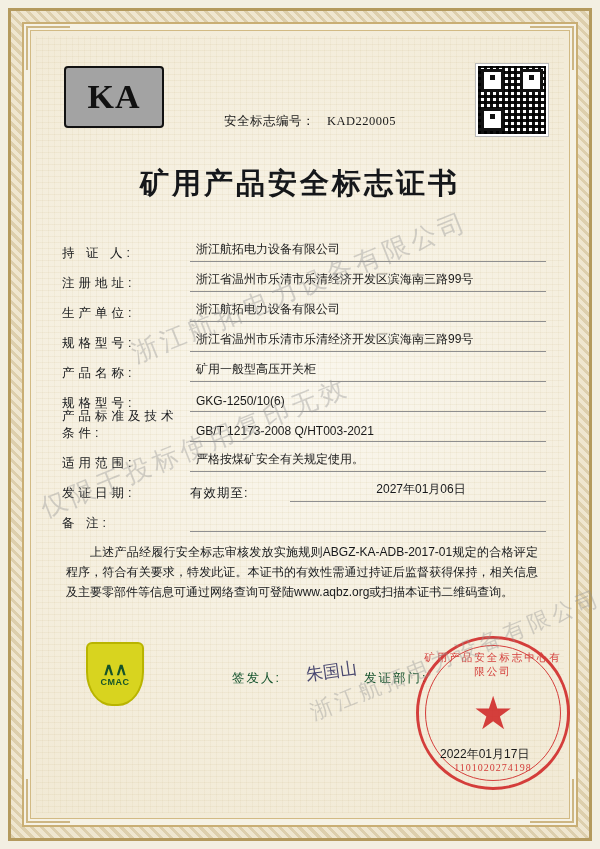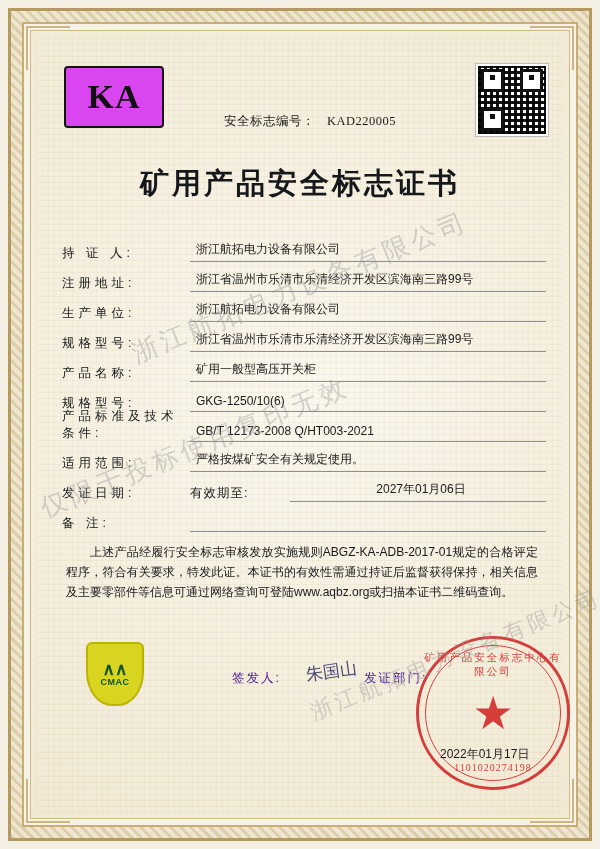--- a/index.html
+++ b/index.html
@@ -71,21 +71,21 @@
   .content {
     position: absolute;
     left: 44px; top: 44px; right: 44px; bottom: 44px;
   }
   .logo {
     position: absolute;
     left: 20px;
     top: 22px;
     width: 96px;
     height: 58px;
-    background: #d946ef;
+    background: #a3a3a3;
     border: 2px solid #111;
     border-radius: 4px;
     display: flex;
     align-items: center;
     justify-content: center;
   }
   .logo-text {
     font-family: "Liberation Serif", serif;
     font-weight: bold;
     font-size: 34px;
@@ -244,21 +244,21 @@
     font-size: 9px;
     font-weight: bold;
     color: #15532a;
     letter-spacing: 0.5px;
   }
 
   .sig {
     position: absolute;
     top: 28px;
     font-size: 12.5px;
-    color: #4c1d95;
+    color: #14532d;
     letter-spacing: 2px;
   }
   .sig.issuer { left: 188px; }
   .sig.dept { left: 320px; }
   .sig .sigline {
     display: inline-block;
     min-width: 74px;
     border-bottom: 0px;
     margin-left: 6px;
   }

